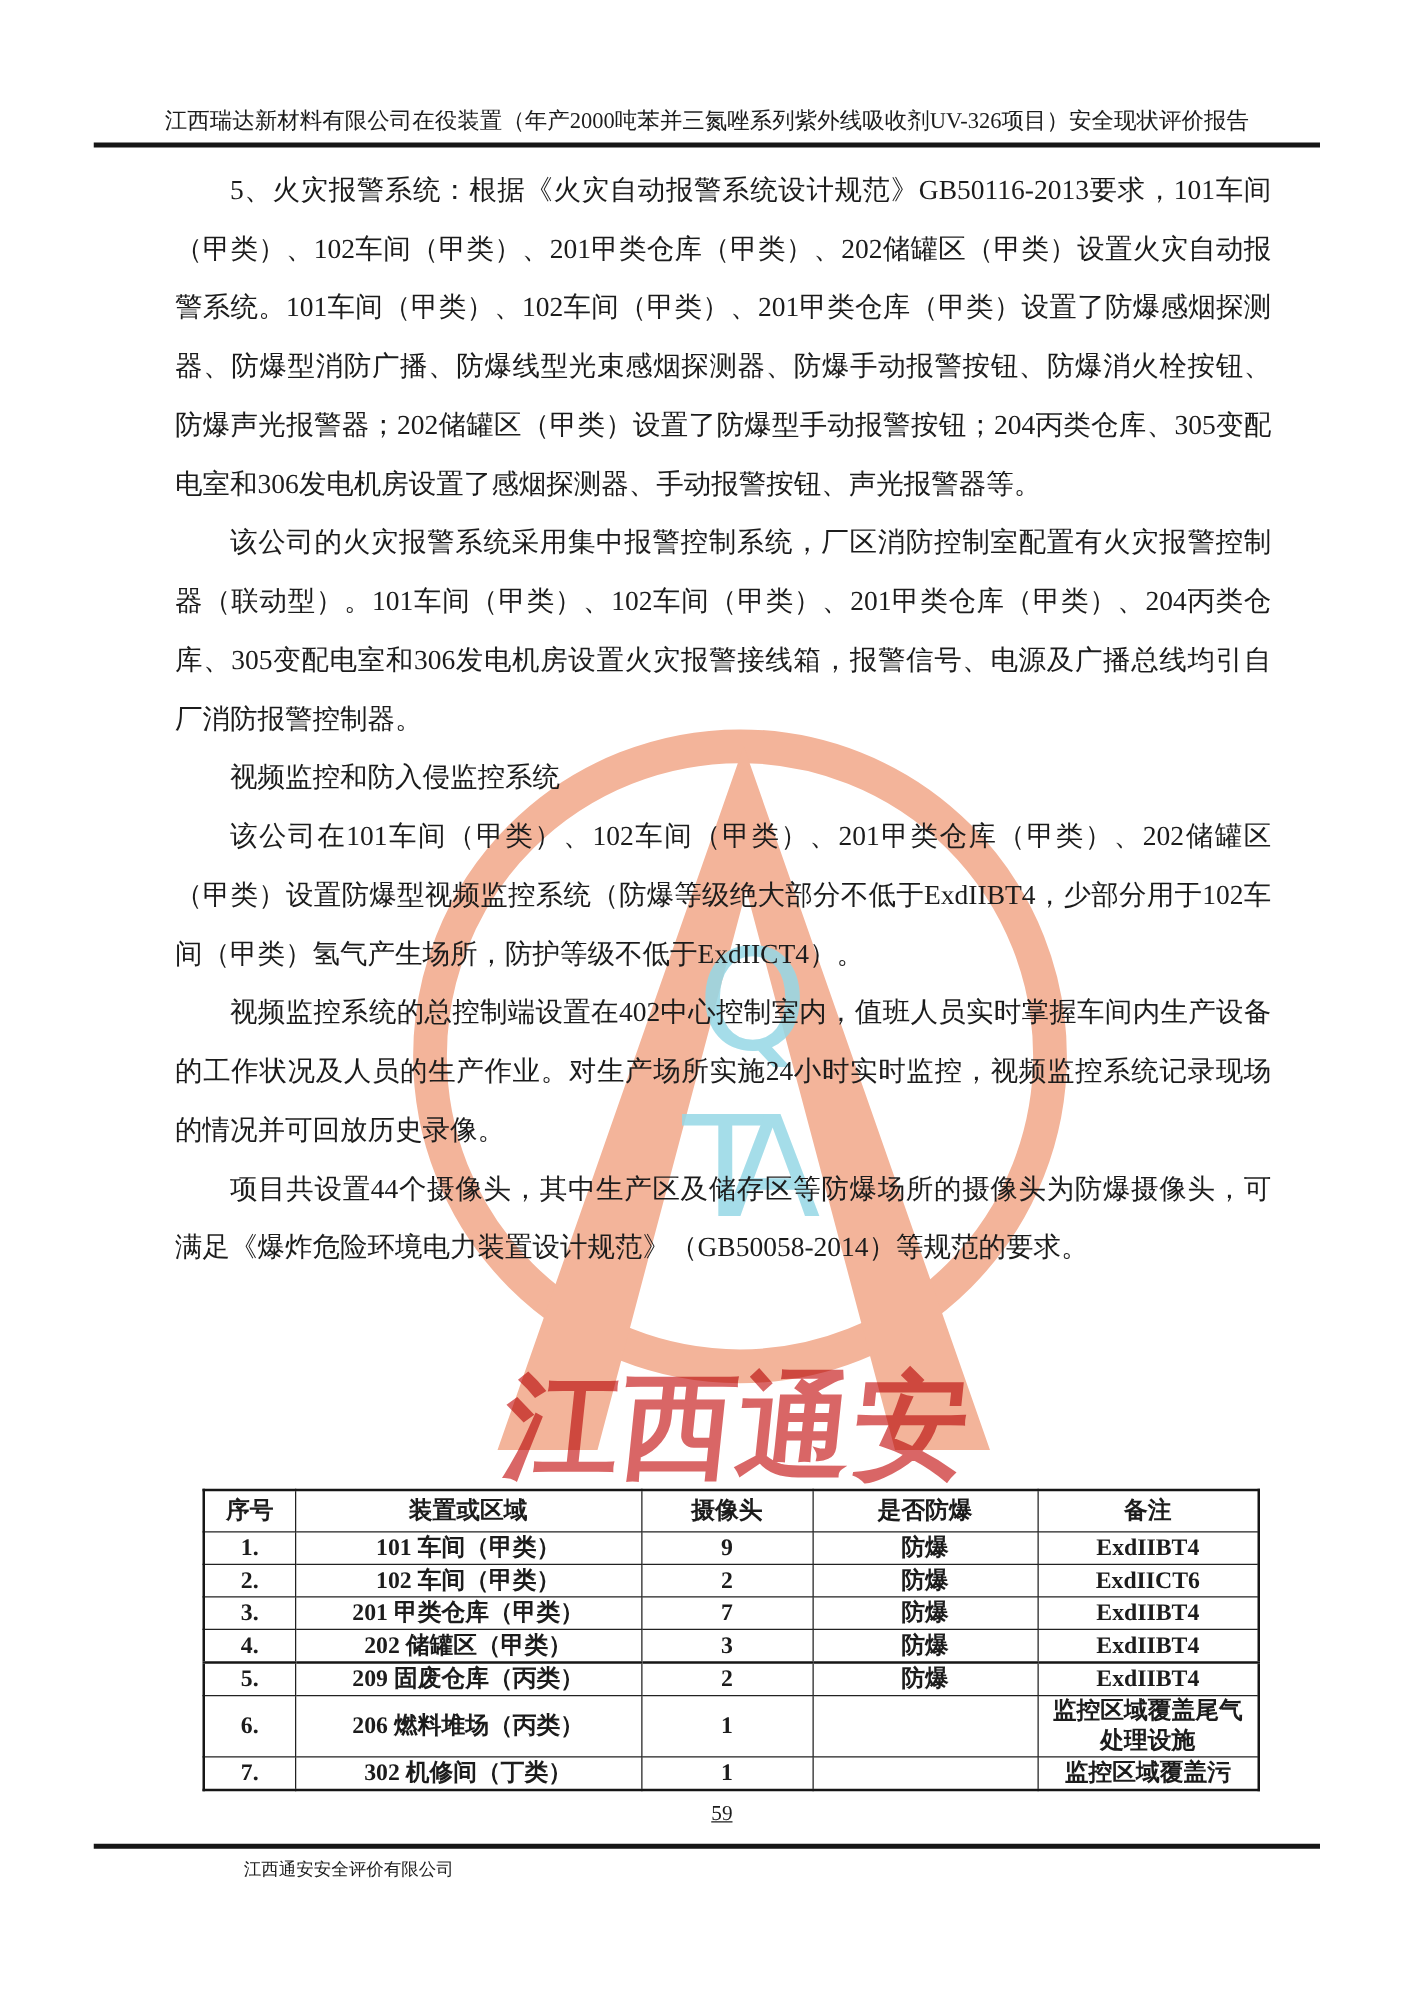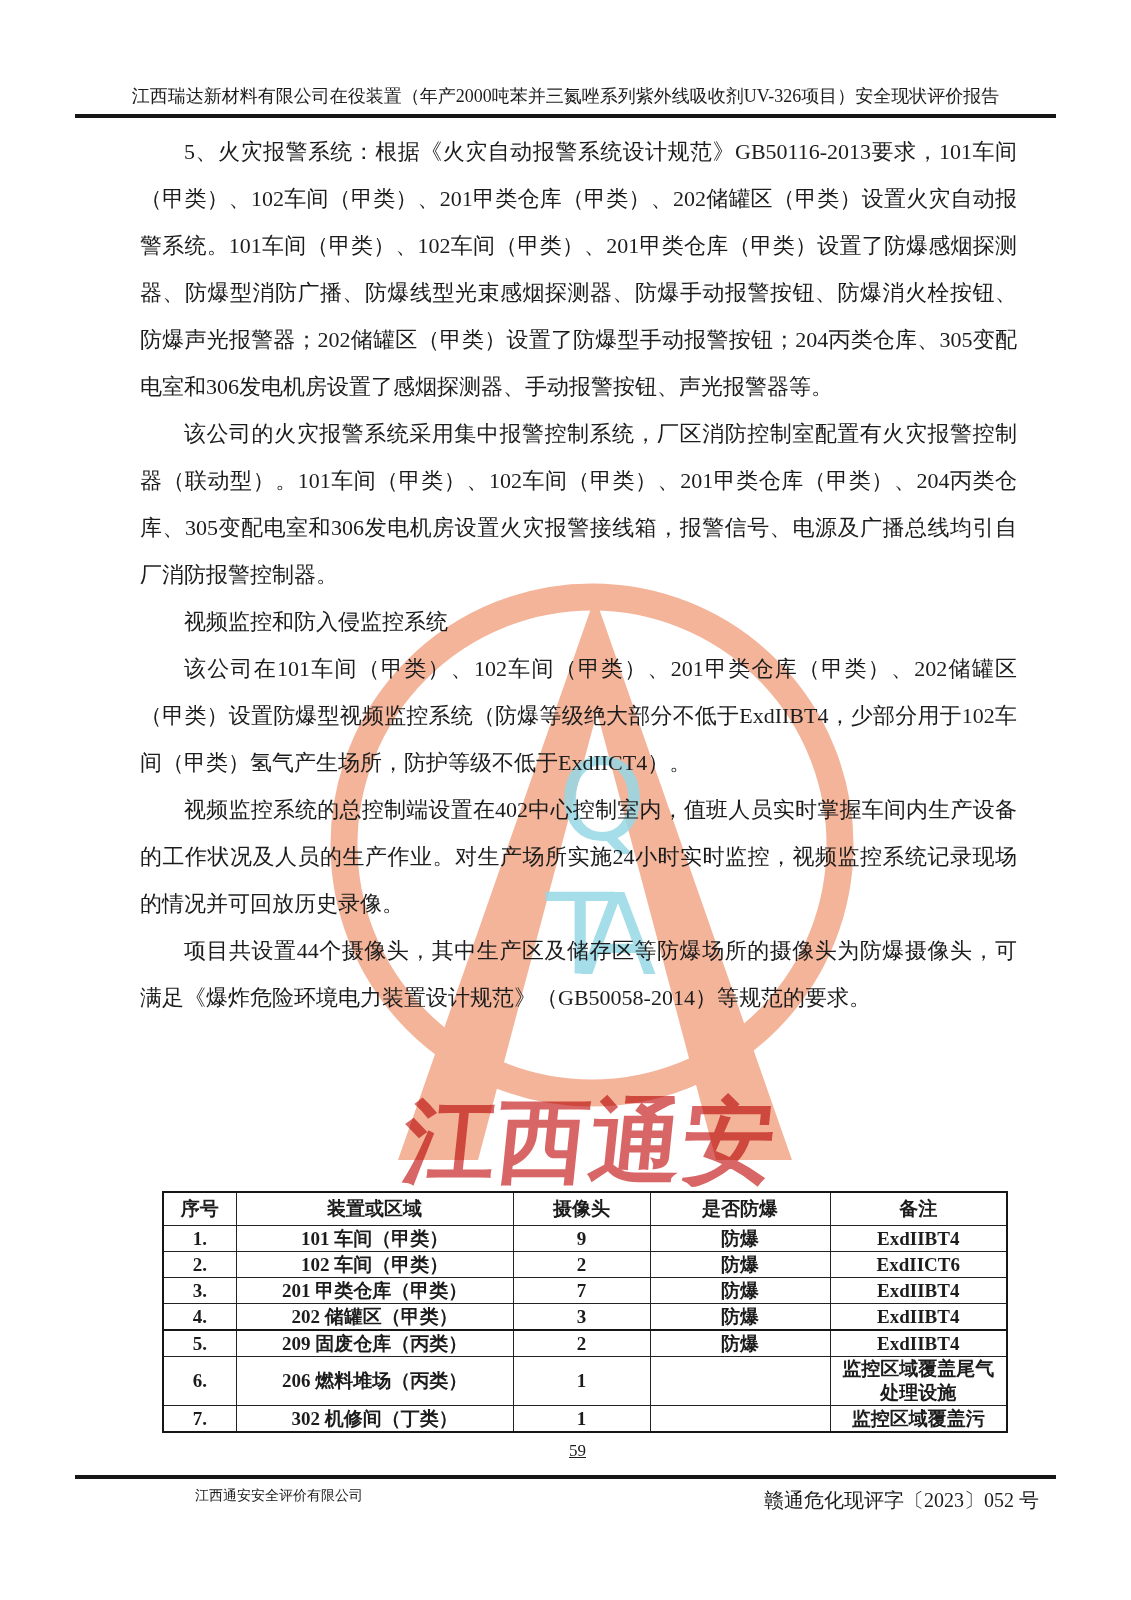--- a/index.html
+++ b/index.html
@@ -139,15 +139,14 @@
           <td>监控区域覆盖污</td>
         </tr>
       </tbody>
   </table>
 
   <div class="red-wm" style="color:#cf3b3b">江西通安</div>
 
   <div class="page-number">59</div>
   <div class="footer-rule"></div>
   <div class="footer-left">江西通安安全评价有限公司</div>
-  <div class="footer-right">赣通危化现评字〔2023〕052 号</div>
 
 </div>
 
 </body></html>

